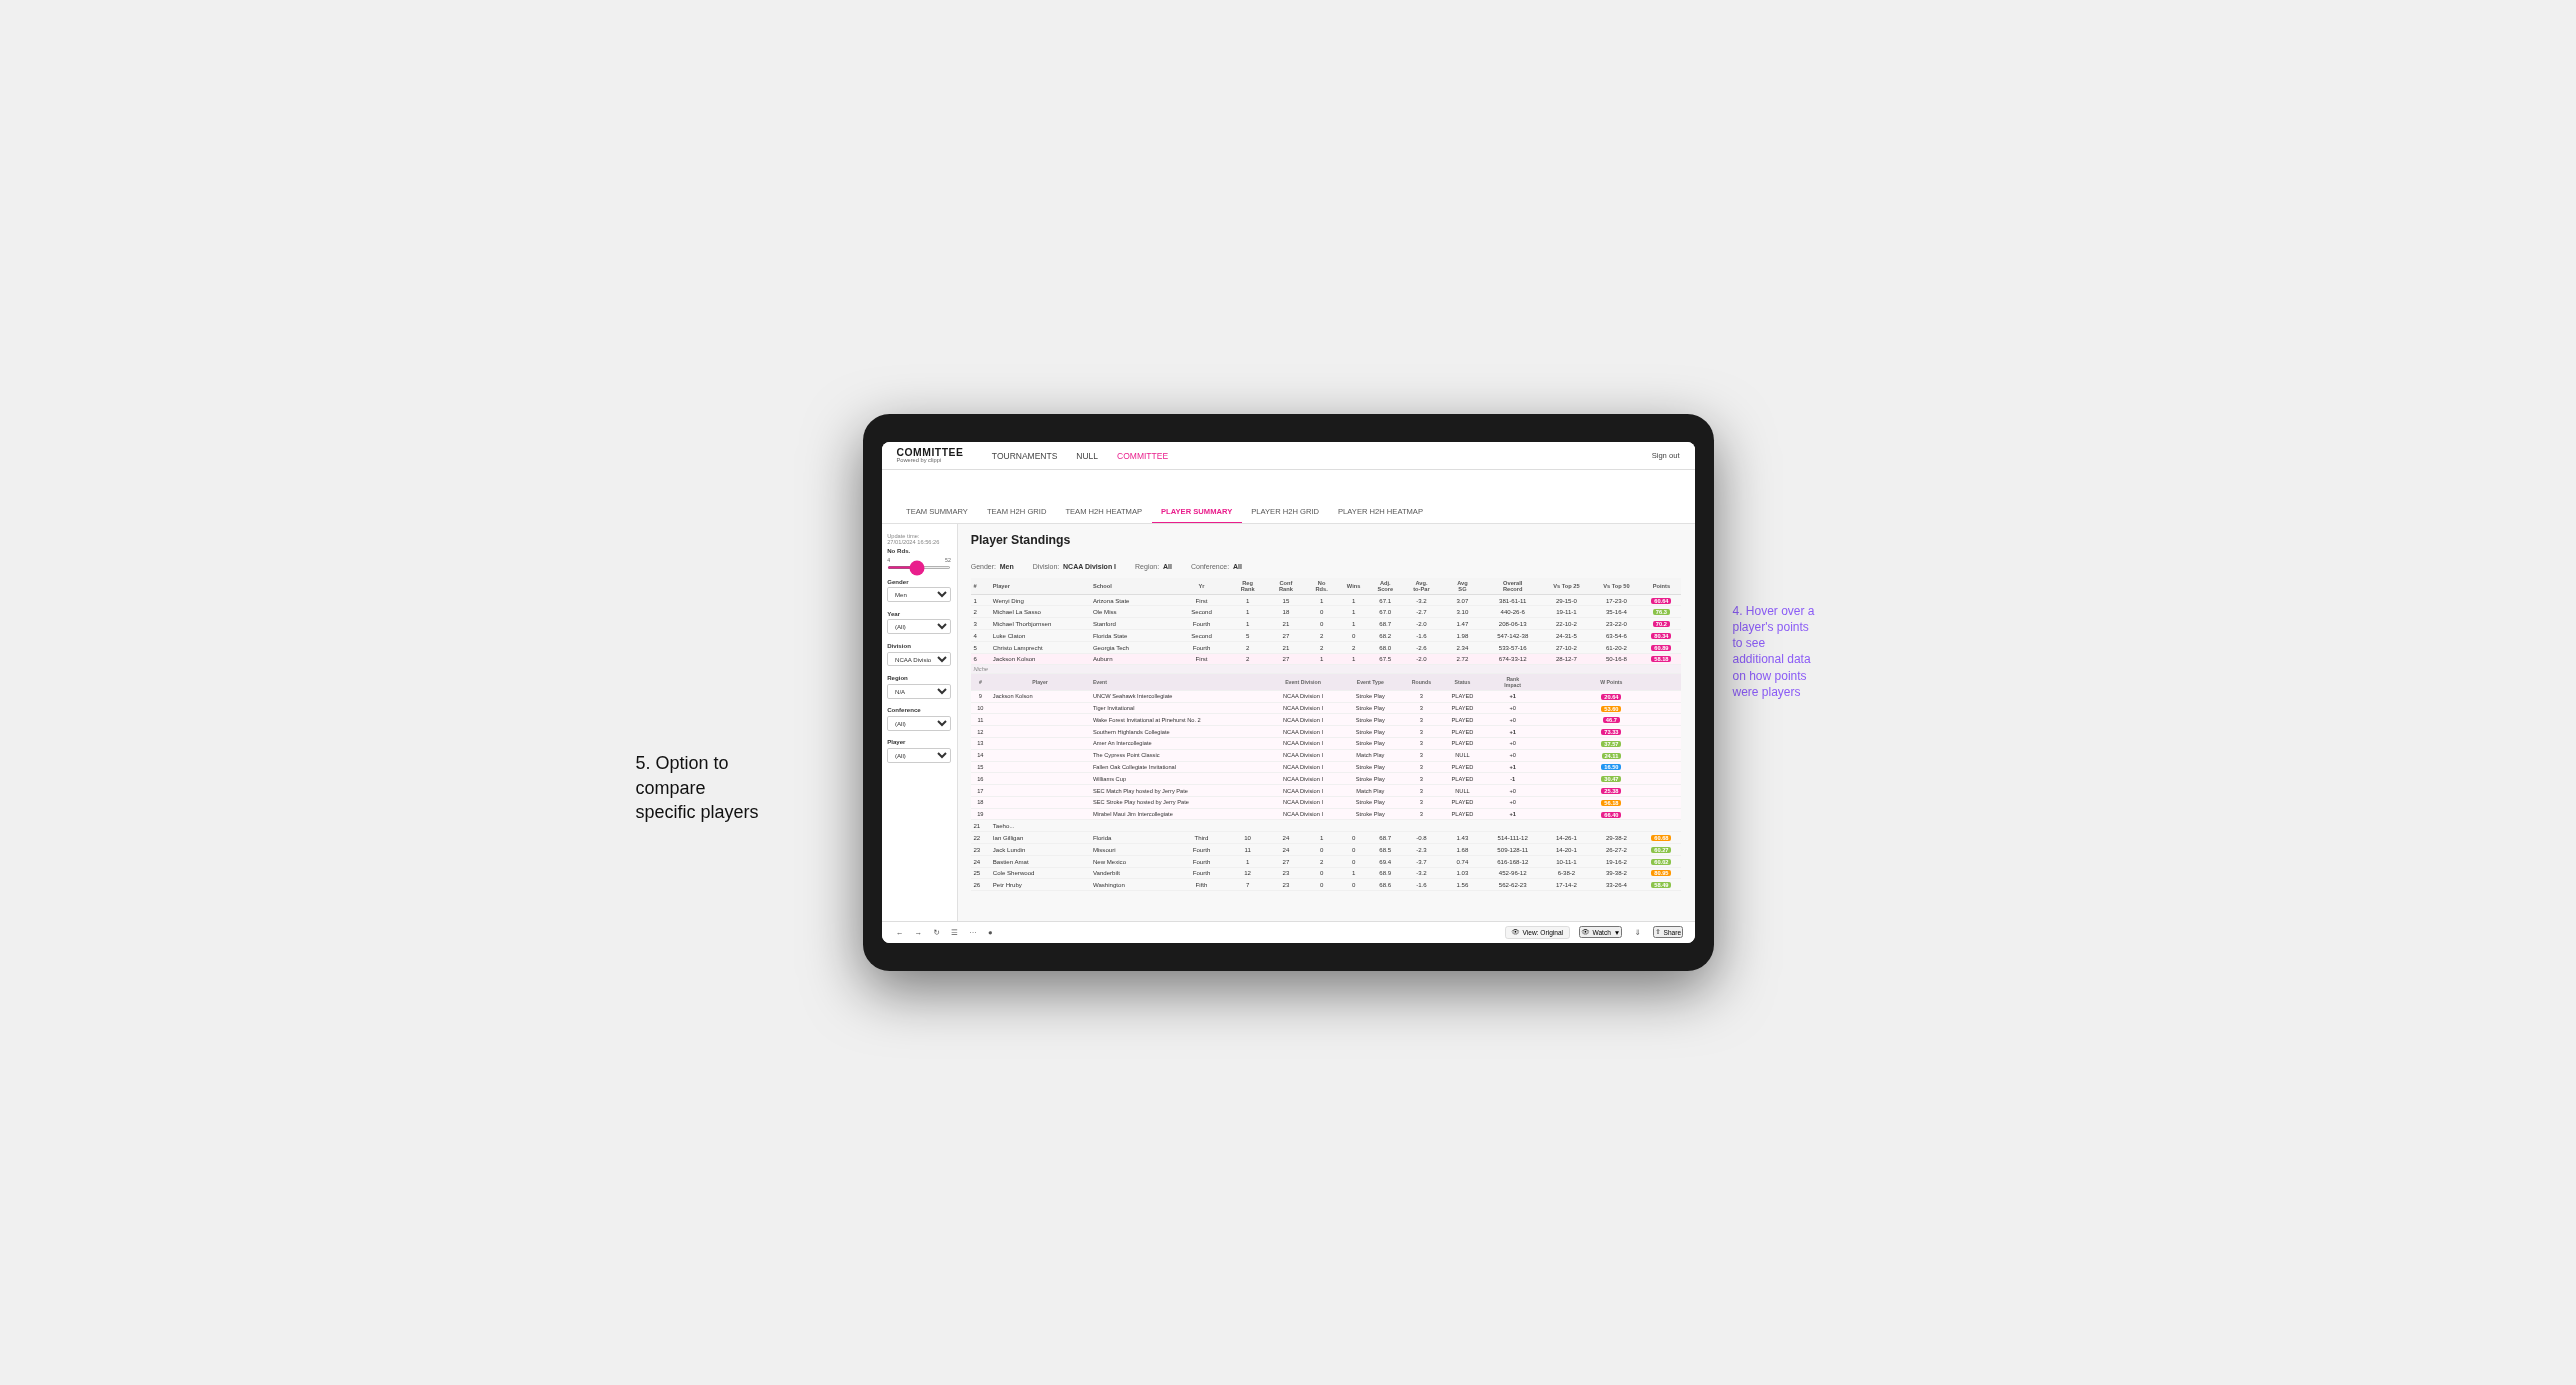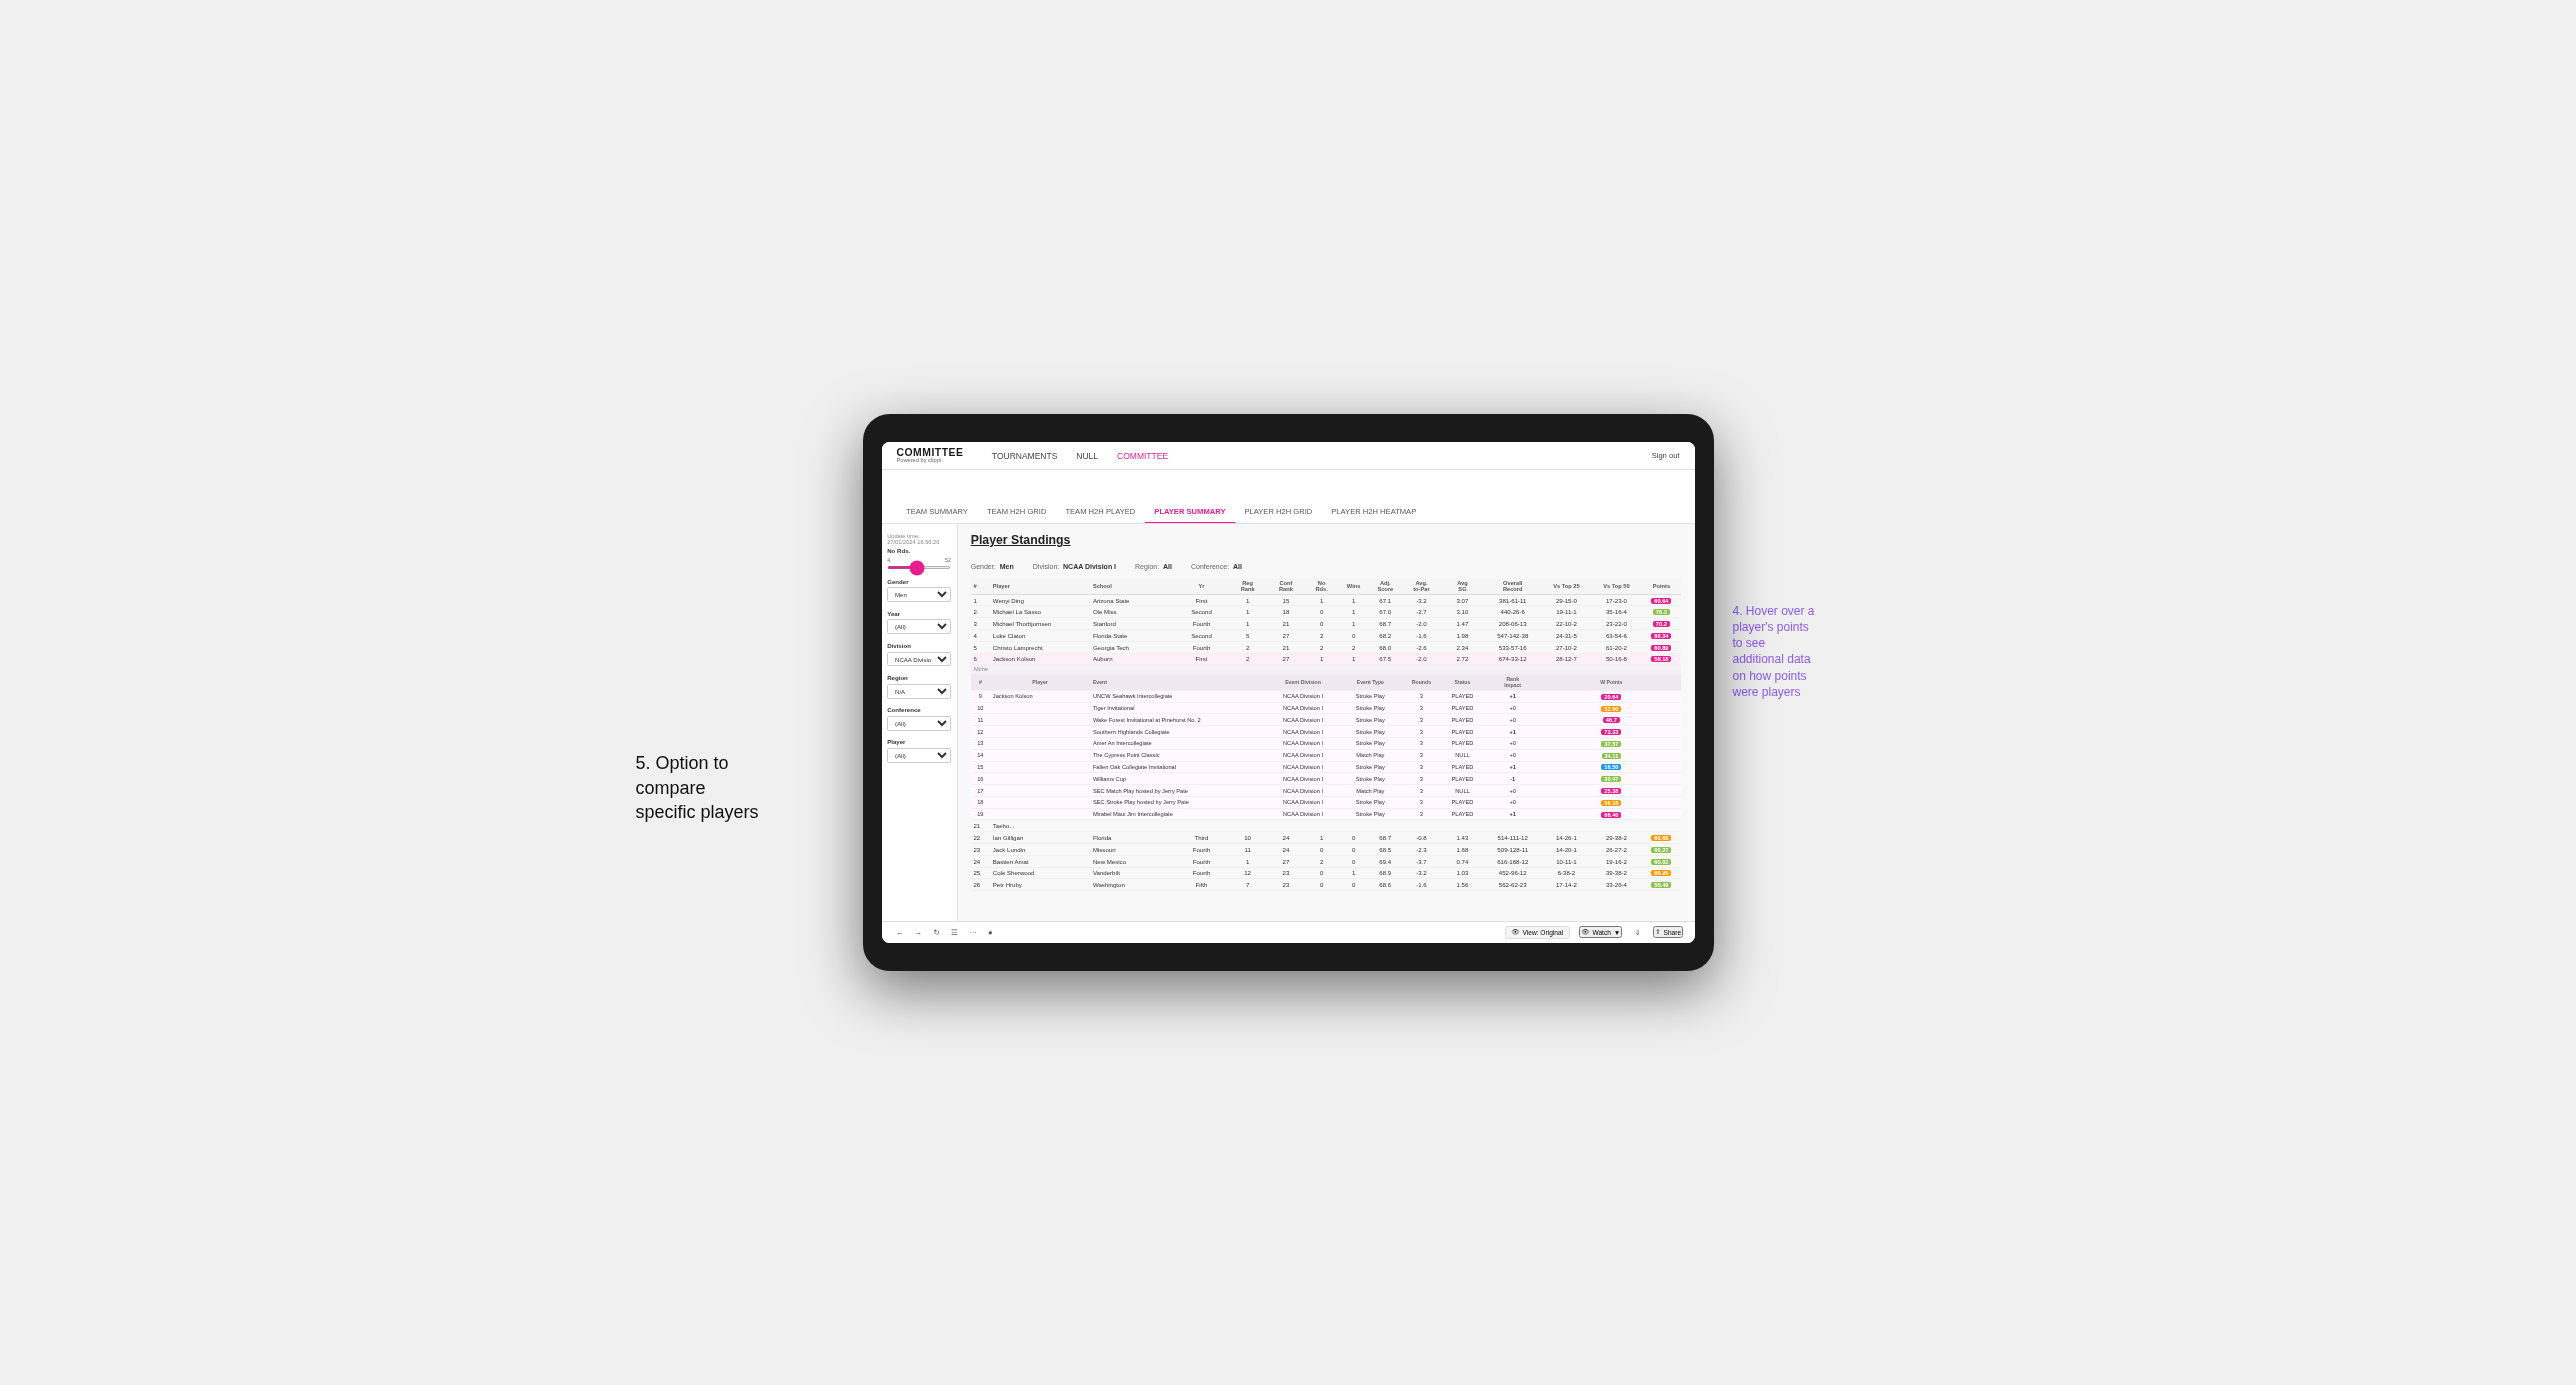--- a/index.html
+++ b/index.html
@@ -168,21 +168,20 @@
       flex: 1;
       padding: 9.5px 13.2px;
       overflow: auto;
     }
 
     .panel-title {
       font-size: 12.3px;
       font-weight: bold;
       color: #222;
       margin-bottom: 16px;
-      text-decoration: underline;
     }
 
     .filters-row {
       display: flex;
       gap: 19px;
       margin-bottom: 7.6px;
       font-size: 7px;
       color: #333;
     }
 
@@ -385,21 +384,21 @@
           <a class="nav-link">TOURNAMENTS</a>
           <a class="nav-link">NULL</a>
           <a class="nav-link active">COMMITTEE</a>
         </div>
         <span class="sign-out">Sign out</span>
       </div>
 
       <div class="sub-nav">
         <div class="sub-nav-item">TEAM SUMMARY</div>
         <div class="sub-nav-item">TEAM H2H GRID</div>
-        <div class="sub-nav-item">TEAM H2H PLAYED</div>
+        <div class="sub-nav-item">TEAM H2H HEATMAP</div>
         <div class="sub-nav-item active">PLAYER SUMMARY</div>
         <div class="sub-nav-item">PLAYER H2H GRID</div>
         <div class="sub-nav-item">PLAYER H2H HEATMAP</div>
       </div>
 
       <div class="main-content">
 
         <div class="sidebar">
           <div style="font-size:5.7px; color:#888; margin-bottom:1.9px;">
             <span>Update time:</span><br>

